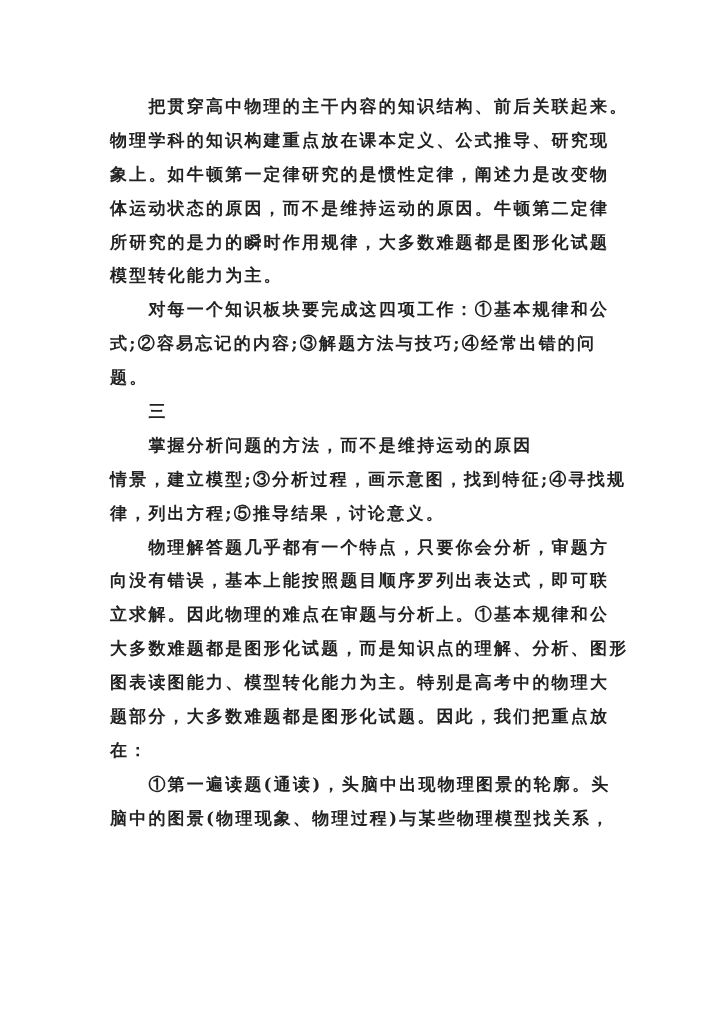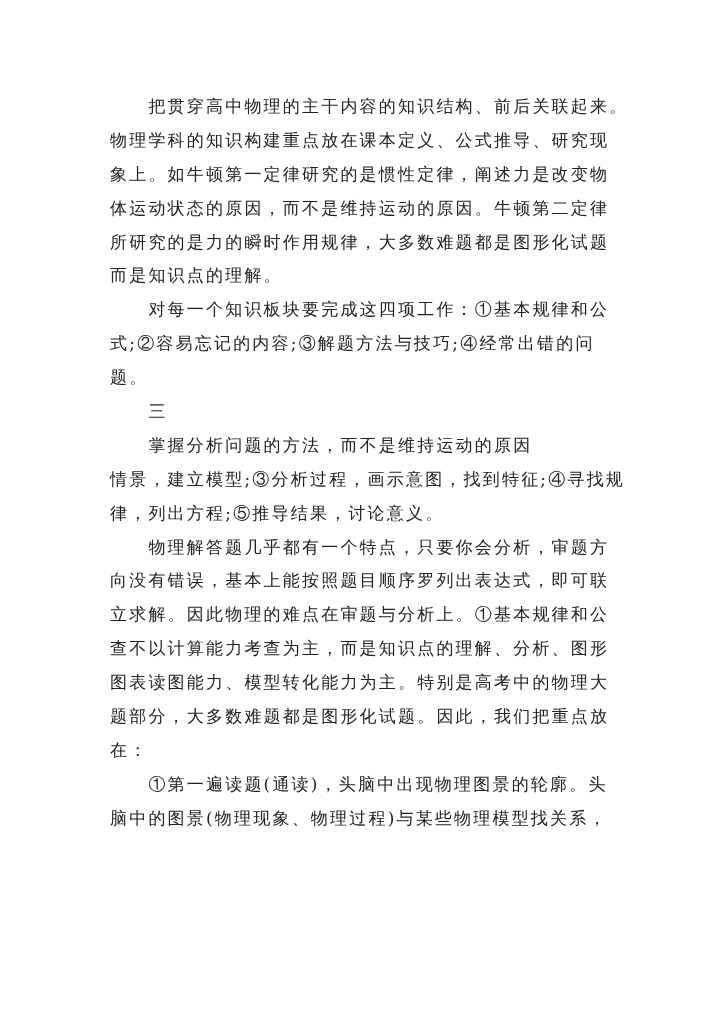--- a/index.html
+++ b/index.html
@@ -21,37 +21,38 @@
       font-family: "DejaVu Serif", "Liberation Serif", serif;
       font-size: 17px;
       letter-spacing: 2.2px;
       line-height: 33.9px;
       color: #222222;
     }
     .line {
       display: block;
       white-space: nowrap;
       height: 33.9px;
+      font-weight: bold;
     }
     .indent {
       padding-left: 38.4px;
     }
   </style>
 </head>
 <body>
 
 <div class="page">
 
   <div>
     <span class="line indent">把贯穿高中物理的主干内容的知识结构、前后关联起来。</span>
     <span class="line">物理学科的知识构建重点放在课本定义、公式推导、研究现</span>
     <span class="line">象上。如牛顿第一定律研究的是惯性定律，阐述力是改变物</span>
     <span class="line">体运动状态的原因，而不是维持运动的原因。牛顿第二定律</span>
     <span class="line">所研究的是力的瞬时作用规律，大多数难题都是图形化试题</span>
-    <span class="line">而是知识点的理解。</span>
+    <span class="line">模型转化能力为主。</span>
   </div>
 
   <div>
     <span class="line indent">对每一个知识板块要完成这四项工作：①基本规律和公</span>
     <span class="line">式;②容易忘记的内容;③解题方法与技巧;④经常出错的问</span>
     <span class="line">题。</span>
   </div>
 
   <div>
     <span class="line indent">三</span>
@@ -63,21 +64,21 @@
 
   <div>
     <span class="line">情景，建立模型;③分析过程，画示意图，找到特征;④寻找规</span>
     <span class="line">律，列出方程;⑤推导结果，讨论意义。</span>
   </div>
 
   <div>
     <span class="line indent">物理解答题几乎都有一个特点，只要你会分析，审题方</span>
     <span class="line">向没有错误，基本上能按照题目顺序罗列出表达式，即可联</span>
     <span class="line">立求解。因此物理的难点在审题与分析上。①基本规律和公</span>
-    <span class="line">查不以计算能力考查为主，而是知识点的理解、分析、图形</span>
+    <span class="line">大多数难题都是图形化试题，而是知识点的理解、分析、图形</span>
     <span class="line">图表读图能力、模型转化能力为主。特别是高考中的物理大</span>
     <span class="line">题部分，大多数难题都是图形化试题。因此，我们把重点放</span>
     <span class="line">在：</span>
   </div>
 
 
   <div>
     <span class="line indent">①第一遍读题(通读)，头脑中出现物理图景的轮廓。头</span>
     <span class="line">脑中的图景(物理现象、物理过程)与某些物理模型找关系，</span>
   </div>

